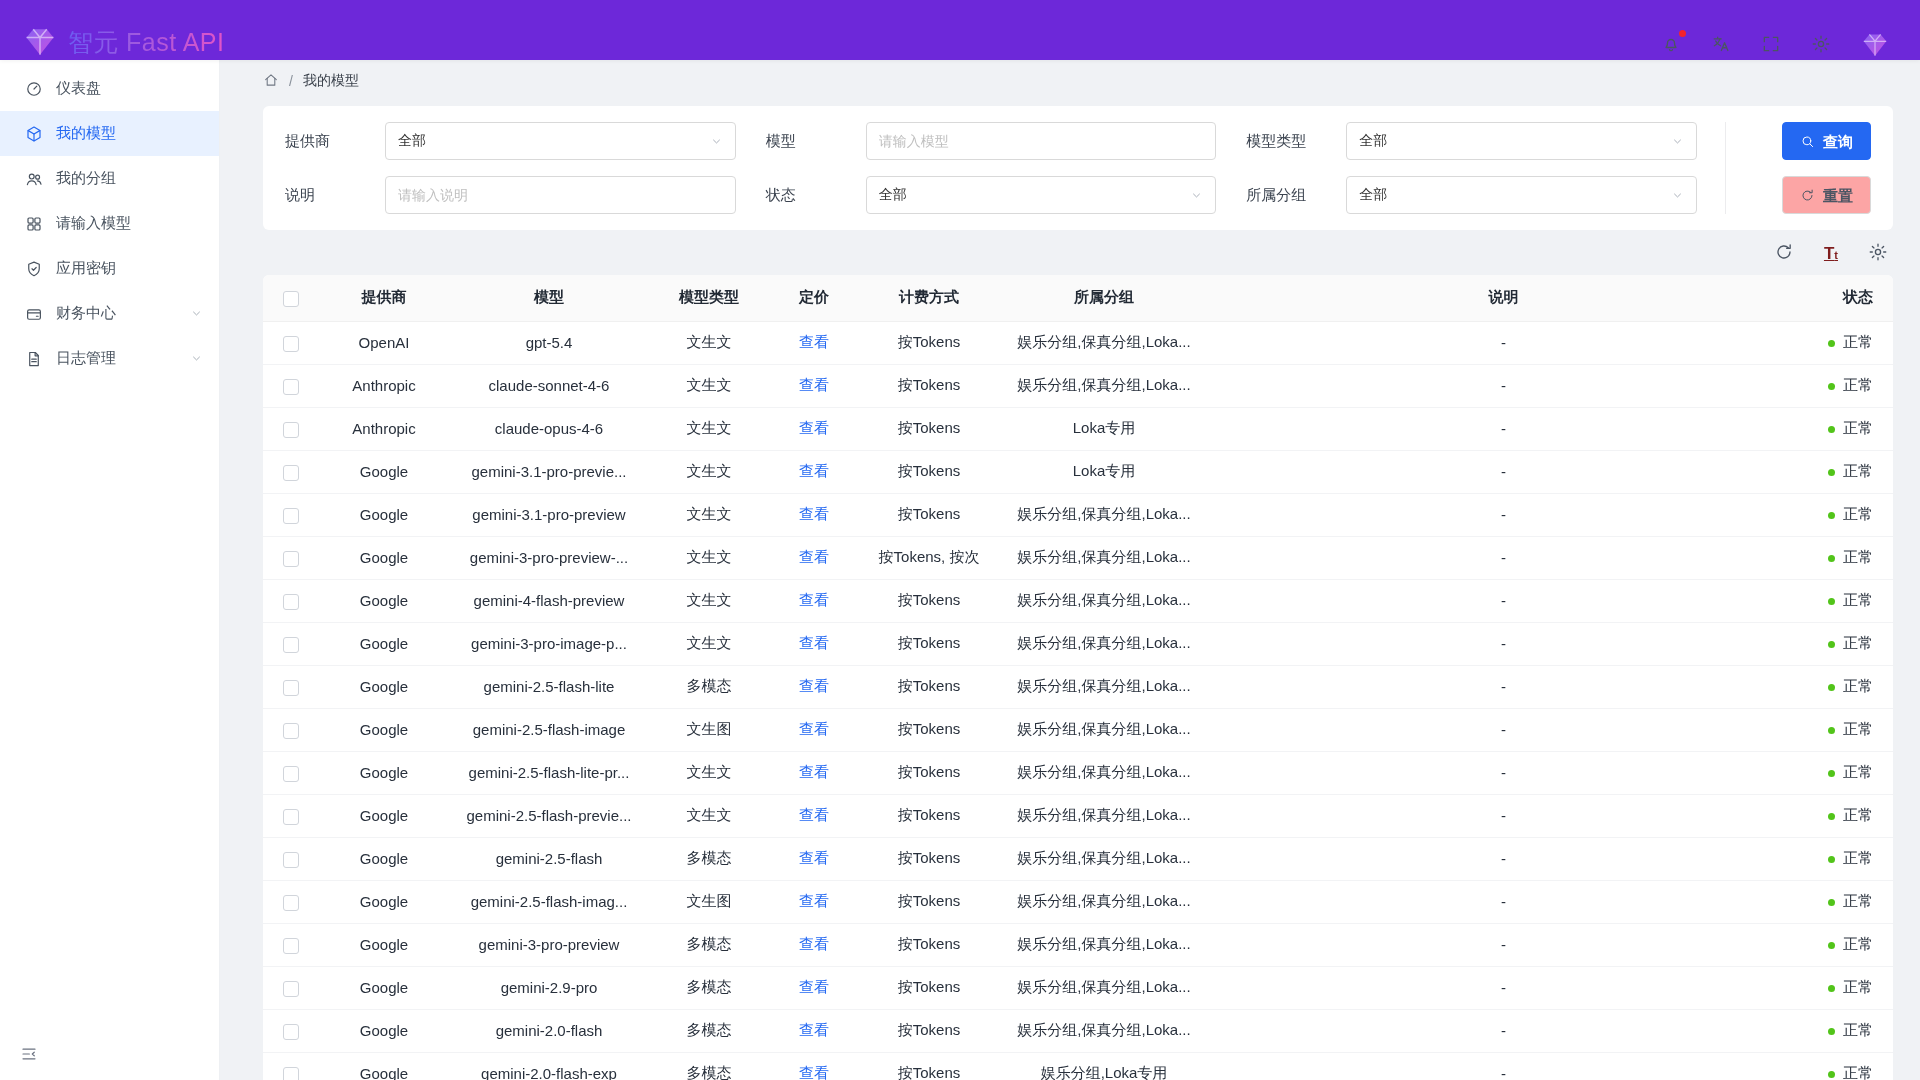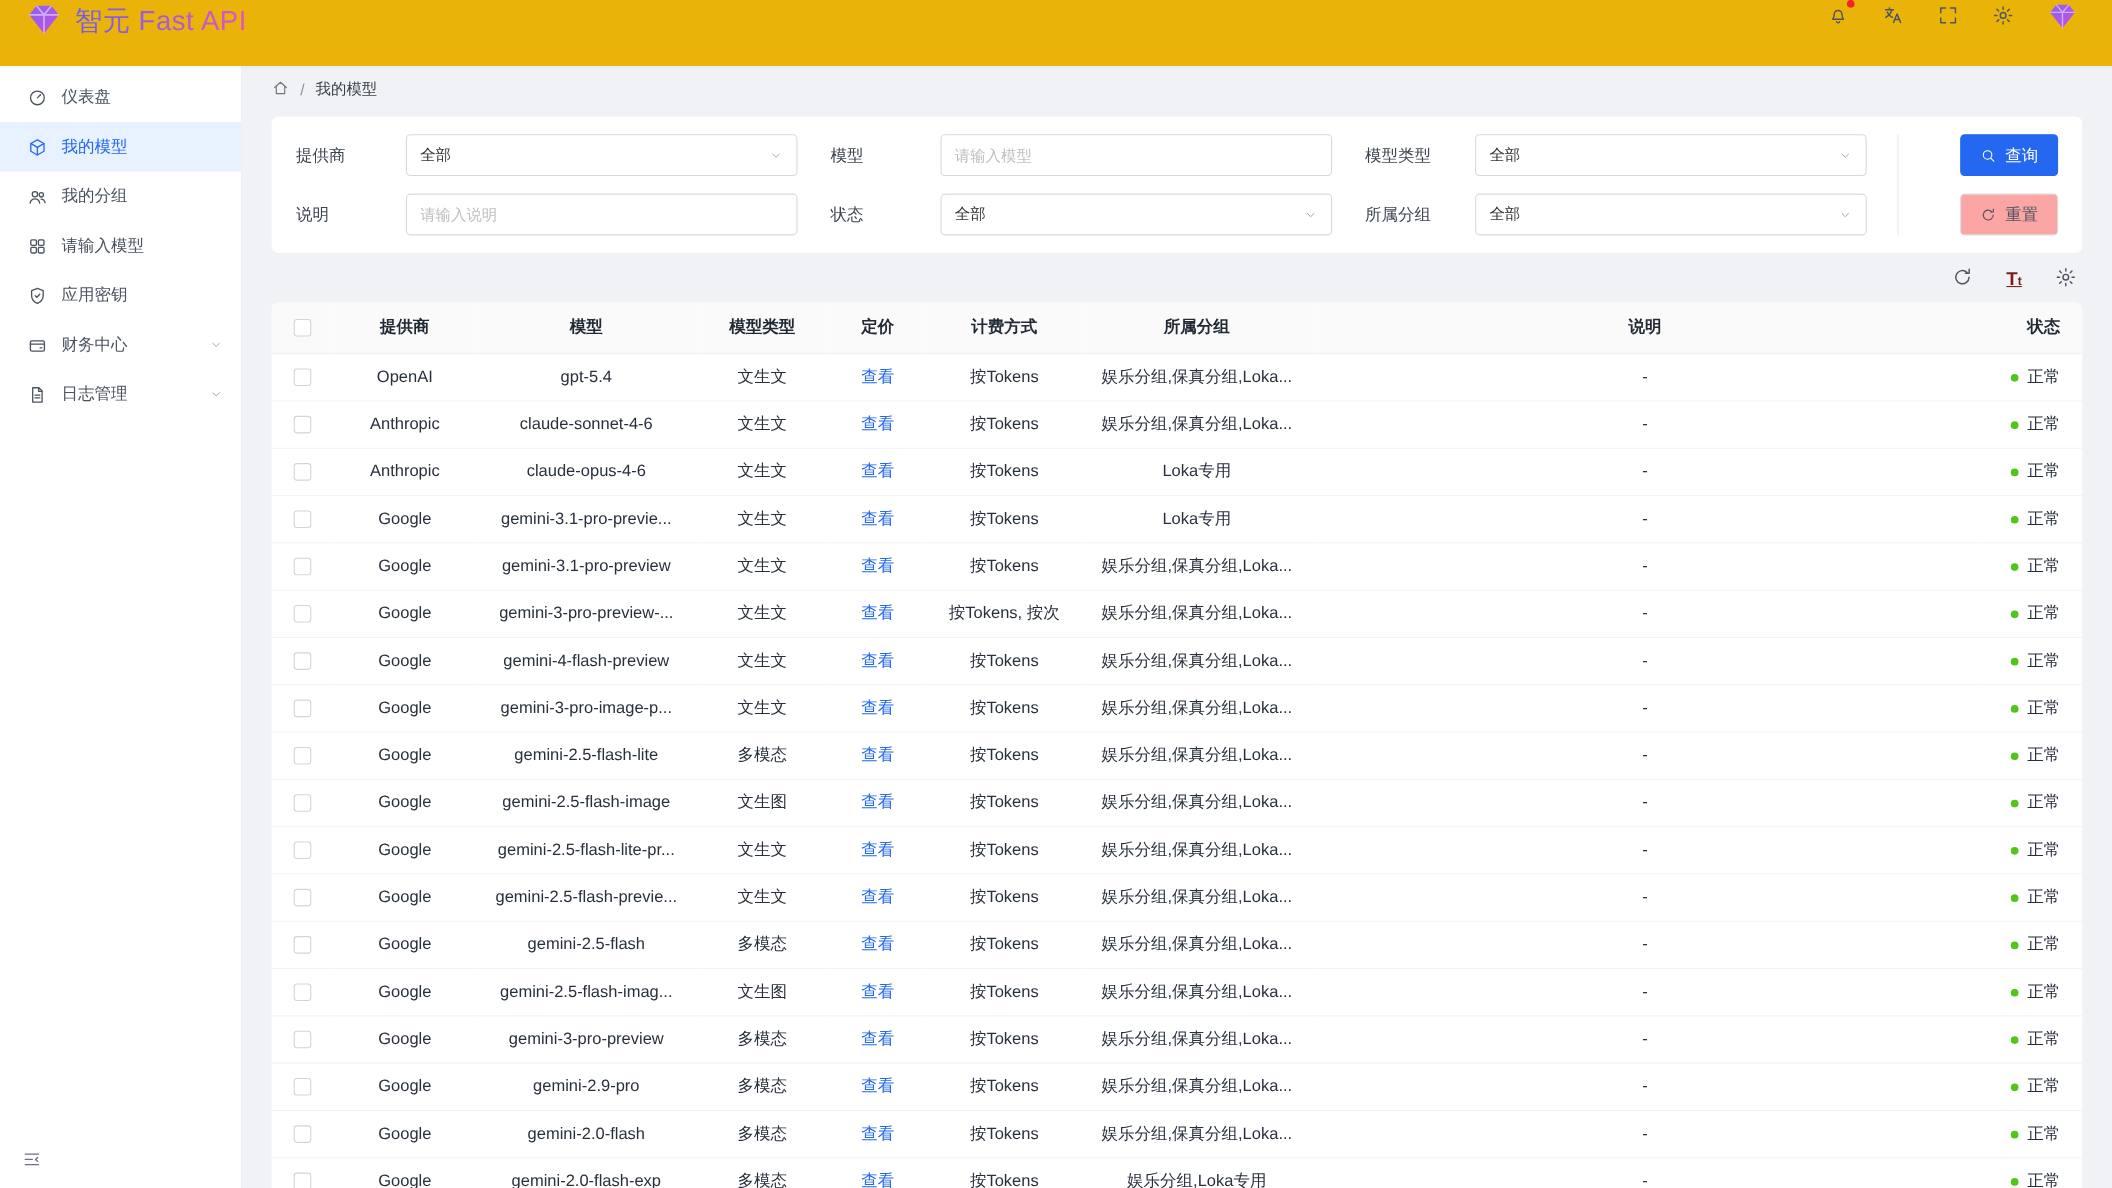--- a/index.html
+++ b/index.html
@@ -9,38 +9,38 @@
     --success:#52c41a;
     --badge:#f5222d;
   }
   *{box-sizing:border-box;margin:0;padding:0;}
   html,body{width:1920px;height:1080px;overflow:hidden;background:#f0f2f5;
     font-family:"Liberation Sans","DejaVu Sans",sans-serif;color:#333;}
   button{font-family:inherit;}
   .app{display:flex;flex-direction:column;height:1080px;}
 
   
-  .header{height:60px;background:#eab308;display:flex;align-items:flex-start;justify-content:space-between;
+  .header{height:60px;background:#6d28d9;display:flex;align-items:flex-end;justify-content:space-between;
     padding:0 30px 0 22px;box-shadow:0 1px 4px rgba(0,0,0,.06);position:relative;z-index:5;flex:none;}
   .brand{display:flex;align-items:center;gap:10px;}
   .brand svg{width:36px;height:36px;display:block;}
   .brand-text{font-size:25px;font-weight:500;letter-spacing:.5px;
     background:linear-gradient(90deg,var(--brand-from),var(--brand-to));
     -webkit-background-clip:text;background-clip:text;-webkit-text-fill-color:transparent;color:transparent;}
   .brand-en{margin-left:7px;}
   .header-actions{display:flex;align-items:center;gap:28px;}
   .icon-btn{width:22px;height:22px;color:#4b5563;background:none;border:none;cursor:pointer;
     position:relative;display:flex;align-items:center;justify-content:center;}
   .icon-btn svg{width:20px;height:20px;}
   .badge-dot{position:absolute;top:-4px;right:-4px;width:7px;height:7px;border-radius:50%;background:var(--badge);}
   .avatar{width:30px;height:30px;cursor:pointer;}
   .avatar svg{width:30px;height:30px;display:block;}
 
   
-  .body{flex:1;display:flex;min-height:0;}
+  .body{flex:1;display:flex;min-height:0;gap:16px;}
   .sidebar{width:220px;background:#fff;border-right:1px solid #eef0f3;display:flex;
     flex-direction:column;justify-content:space-between;padding-top:6px;flex:none;}
   .side-item{height:45px;display:flex;align-items:center;gap:13px;padding:0 16px 0 25px;
     font-size:15px;color:#49535f;cursor:pointer;}
   .side-item.active{background:#e8f1ff;color:var(--primary);}
   .side-icon{width:18px;height:18px;flex:none;display:flex;}
   .side-icon svg{width:18px;height:18px;}
   .side-label{flex:1;}
   .side-chevron{display:flex;color:#9aa3ad;}
   .side-chevron svg{width:13px;height:13px;}
@@ -64,21 +64,21 @@
   .control{flex:1;height:38px;border:1px solid #d9d9d9;border-radius:4px;background:#fff;
     display:flex;align-items:center;padding:0 12px;font-size:14px;color:#333;min-width:0;}
   input.control{outline:none;}
   input.control::placeholder{color:#bfbfbf;}
   .select{cursor:pointer;justify-content:space-between;}
   .select .chev{display:flex;color:#9ca3af;margin-left:8px;}
   .select .chev svg{width:13px;height:13px;}
   .filter-actions{width:146px;flex:none;border-left:1px solid #ececee;margin-left:28px;padding-left:28px;
     display:flex;flex-direction:column;gap:16px;align-items:flex-end;justify-content:center;}
   .btn{height:38px;border-radius:4px;font-size:15px;display:inline-flex;align-items:center;gap:8px;
-    padding:0 17px;cursor:pointer;line-height:1;}
+    padding:0 17px;cursor:pointer;line-height:1;font-weight:bold;}
   .btn .btn-icon{display:flex;}
   .btn svg{width:15px;height:15px;}
   .btn-primary{background:var(--primary);border:1px solid var(--primary);color:#fff;}
   .btn-default{background:#fca5a5;border:1px solid #d9d9d9;color:#4b5563;}
 
   
   .table-toolbar{display:flex;justify-content:flex-end;align-items:center;gap:30px;
     padding:12px 32px 10px;color:#4b5563;flex:none;}
   .tool-btn{background:none;border:none;color:#4b5563;cursor:pointer;display:flex;align-items:center;}
   .tool-btn svg{width:20px;height:20px;}

